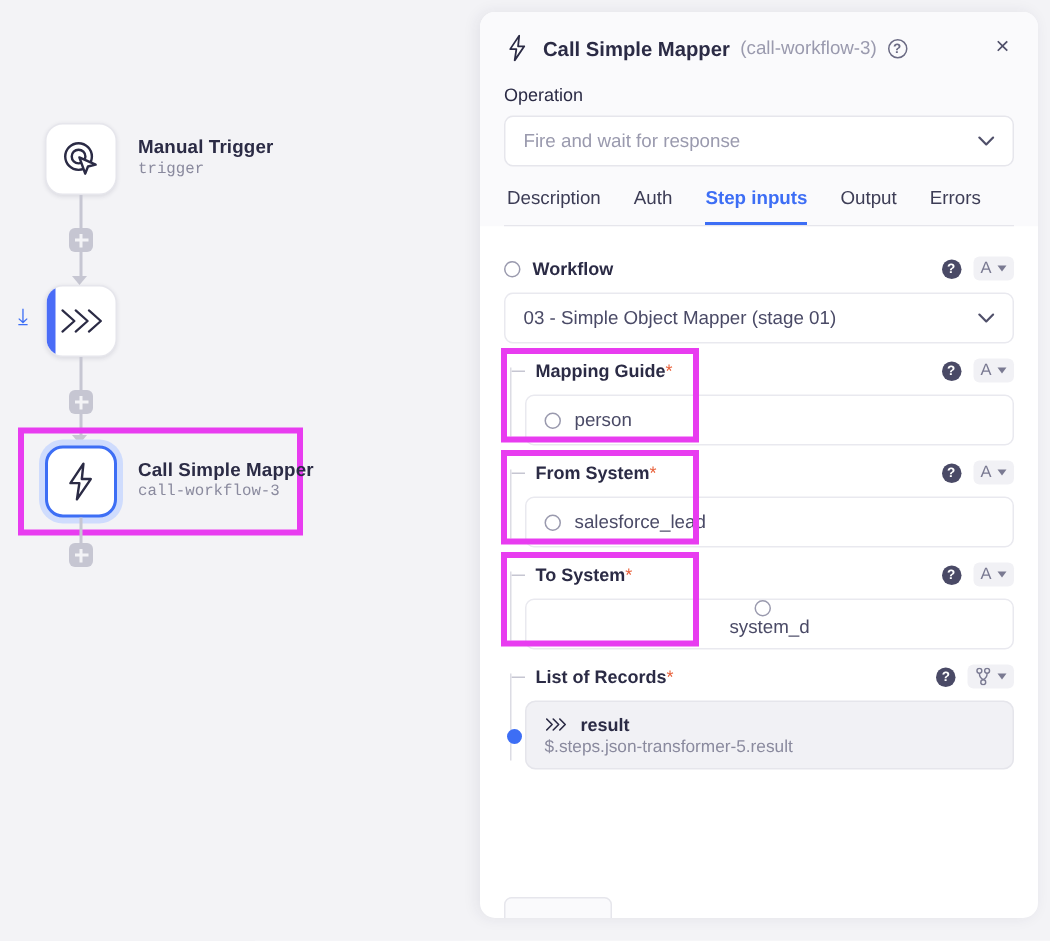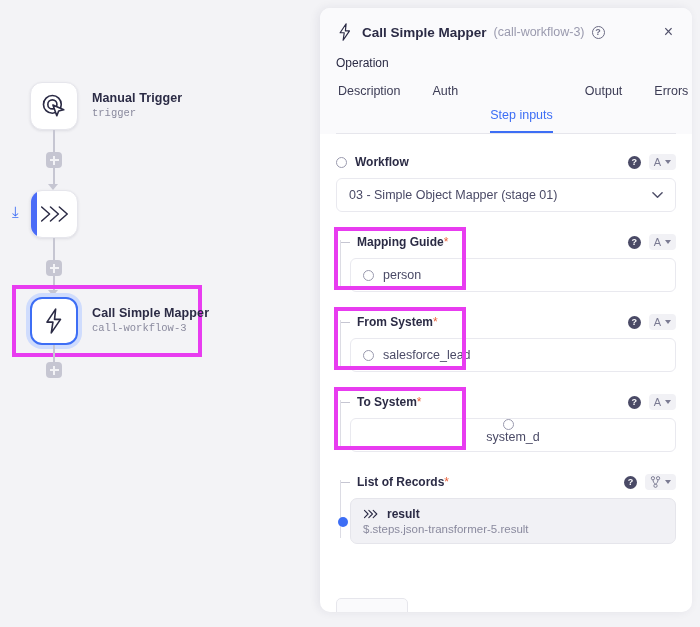--- a/index.html
+++ b/index.html
@@ -92,31 +92,31 @@
   .op-label {
     font-size: 12px; font-weight: normal; color: #2b2b45; margin: 14px 0 7px 0;
   }
   .op-select {
     height: 34px; background: #ffffff; border: 1px solid #e6e6ec;
     border-radius: 6px; display: flex; align-items: center;
     padding: 0 12px; font-size: 12.5px; color: #9a9aae;
   }
   .chev { margin-left: auto; color: #50506a; font-size: 11px; }
 
-  .tabs { display: flex; gap: 32px; padding: 0 2px; margin-top: 14px; }
+  .tabs { display: flex; gap: 22px; padding: 0 2px; margin-top: 14px; }
   .tab {
     font-size: 12.5px; color: #3c3c55; padding-bottom: 9px;
     border-bottom: 2px solid transparent; cursor: pointer; white-space: nowrap;
   }
-  .tab.active { color: #3d6ef5; font-weight: normal; border-bottom-color: #3d6ef5; margin-top: 24px; }
+  .tab.active { color: #3d6ef5; font-weight: bold; border-bottom-color: #3d6ef5; }
   .tabs-underline { height: 1px; background: #e6e6ec; }
 
   .panel-body { padding: 18px 16px 10px 16px; background: #ffffff; }
 
-  .field { position: relative; margin-bottom: 20px; }
+  .field { position: relative; margin-bottom: 8px; }
   .field-head { display: flex; align-items: center; height: 20px; }
   .radio {
     width: 11px; height: 11px; border-radius: 50%;
     border: 1.4px solid #9a9aae; margin-right: 8px; flex: none;
   }
   .tree-dash {
     width: 9px; height: 1px; background: #c6c6d2; margin-right: 7px; flex:none;
   }
   .f-label { font-size: 12px; font-weight: bold; color: #2b2b45; }
   .req { color: #e8623c; font-size: 12px; }
@@ -234,20 +234,26 @@
         <svg class="bolt-ico" viewBox="0 0 18 24">
           <path d="M10.5 1 L2.5 13 L8 13 L6.5 23 L15 10.5 L9.5 10.5 Z" fill="#ffffff" stroke="#2b2b45" stroke-width="1.6" stroke-linejoin="round"></path>
         </svg>
         <span class="ph-title">Call Simple Mapper</span>
         <span class="ph-id">(call-workflow-3)</span>
         <span class="q-ico">?</span>
         <span class="close-x">×</span>
       </div>
 
       <div class="op-label">Operation</div>
+      <div class="op-select">
+        <span>Fire and wait for response</span>
+        <svg class="chev" width="11" height="8" viewBox="0 0 12 8">
+          <path d="M1 1.5 L6 6.5 L11 1.5" fill="none" stroke="#50506a" stroke-width="1.6" stroke-linecap="round" stroke-linejoin="round"></path>
+        </svg>
+      </div>
 
       <div class="tabs">
         <div class="tab">Description</div>
         <div class="tab">Auth</div>
         <div class="tab active">Step inputs</div>
         <div class="tab">Output</div>
         <div class="tab">Errors</div>
       </div>
       <div class="tabs-underline"></div>
     </div>

